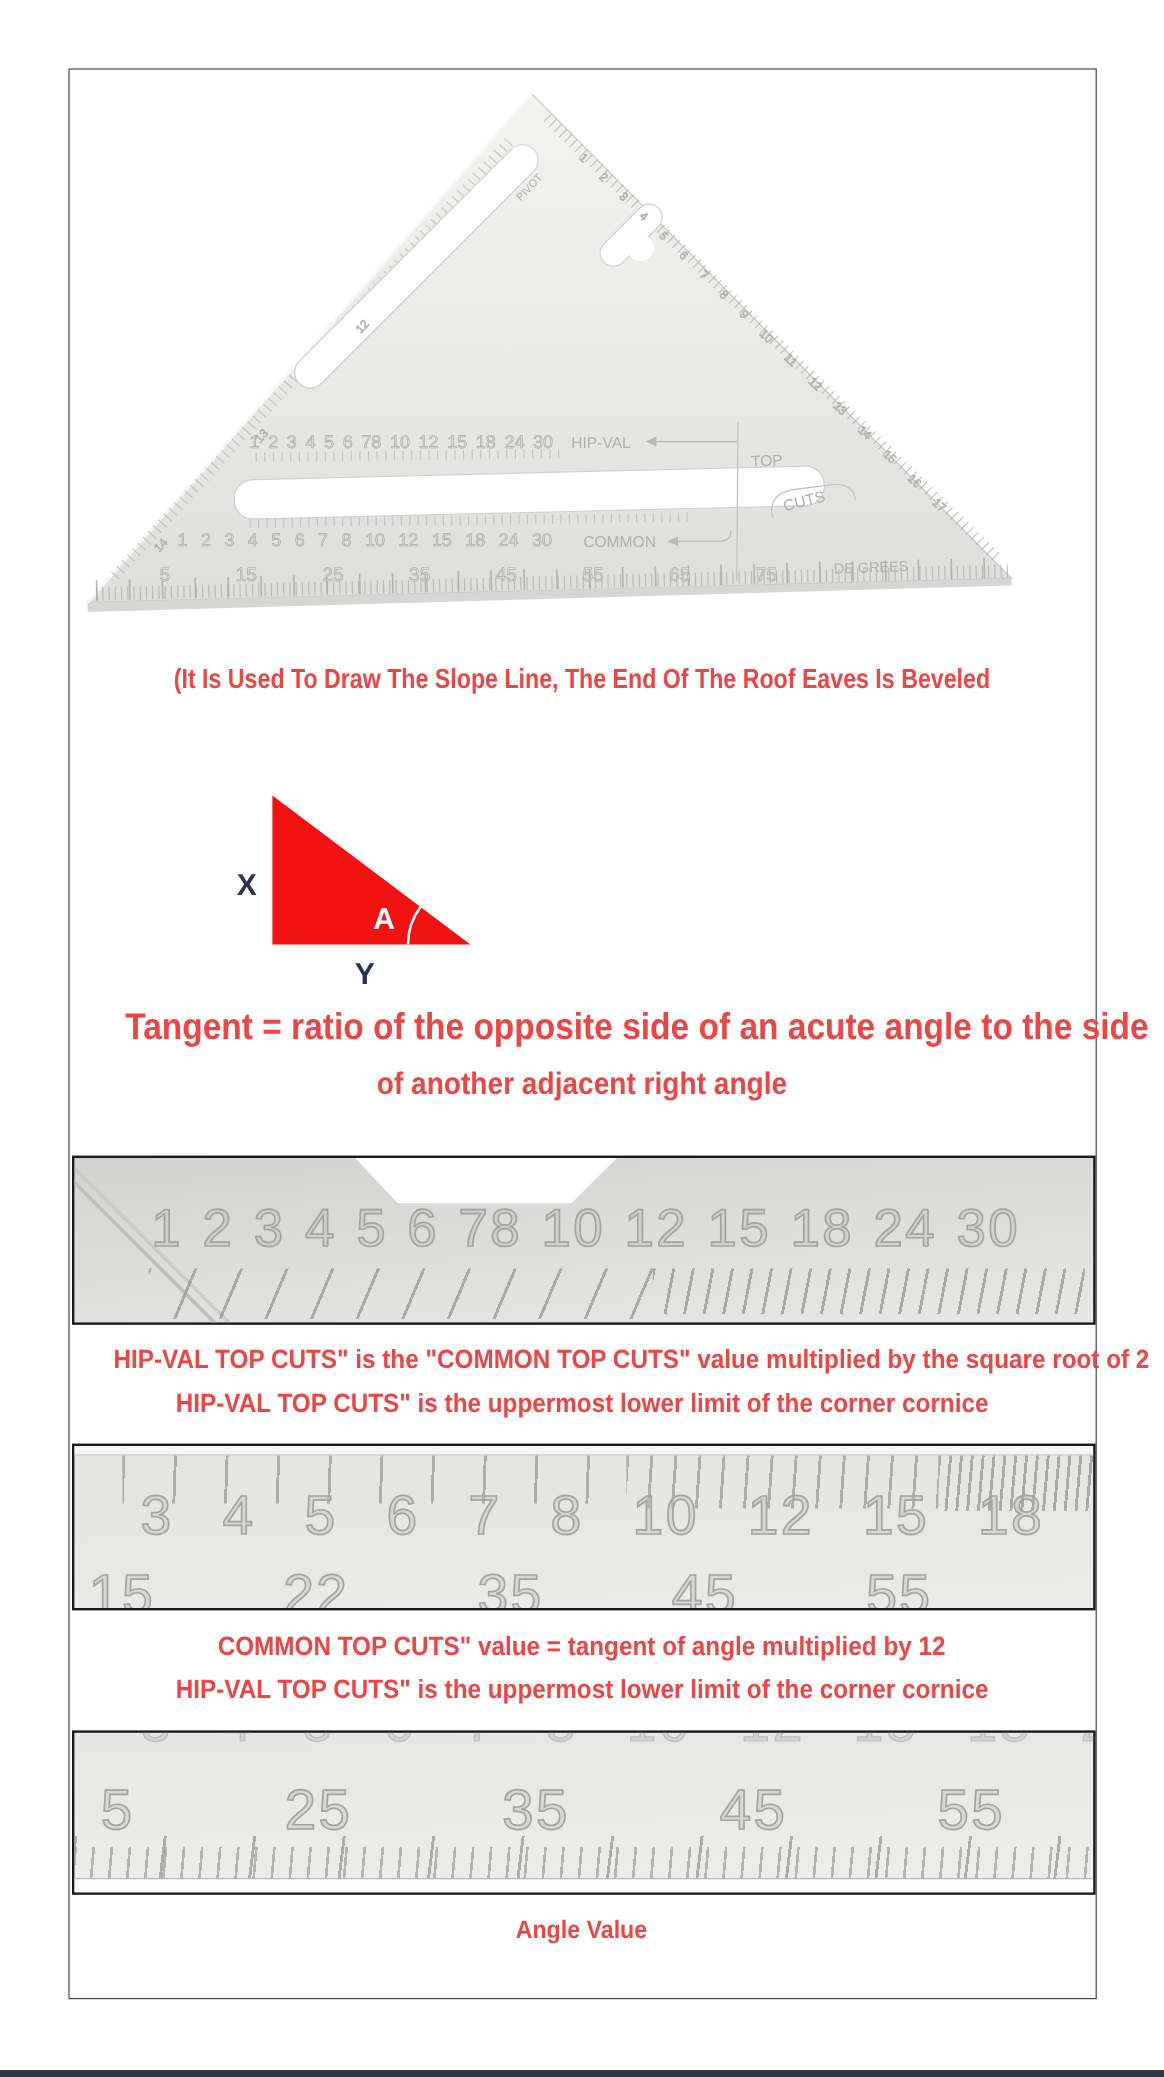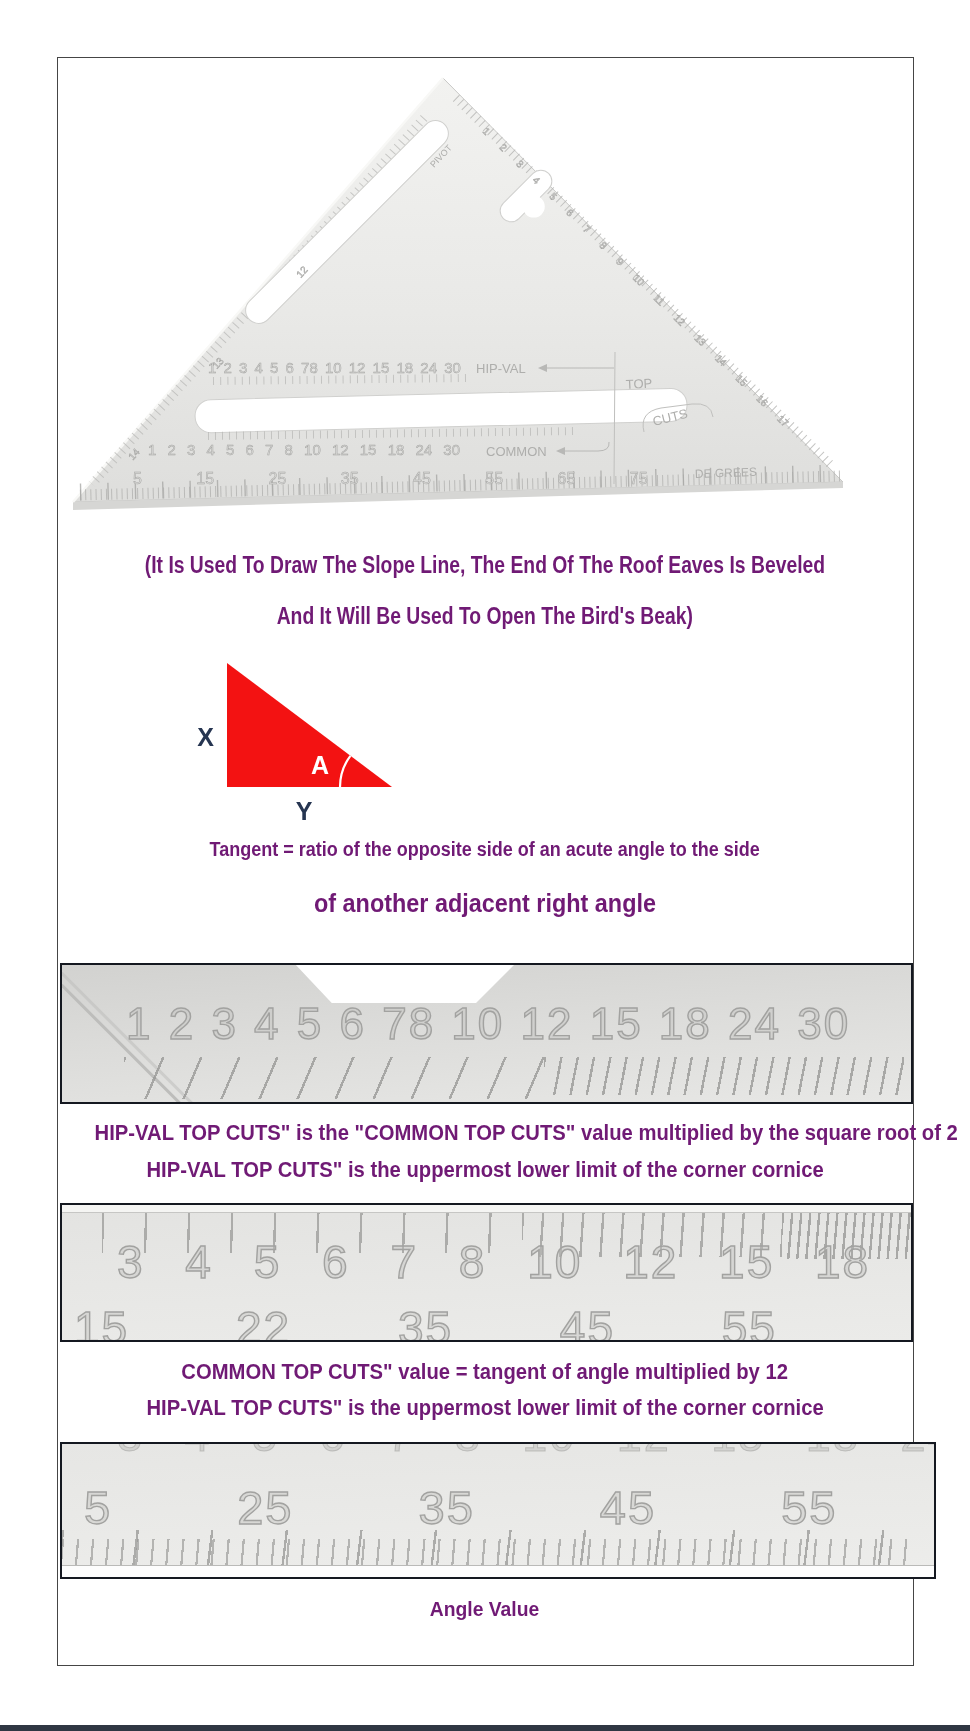--- a/index.html
+++ b/index.html
@@ -2,31 +2,31 @@
 <html><head>
 <meta charset="utf-8">
 <style>
   html,body{margin:0;padding:0;background:#ffffff;}
   .page{position:relative;width:970px;height:1731px;background:#ffffff;overflow:hidden;
         font-family:"Liberation Sans",sans-serif;}
   .frame{position:absolute;left:57px;top:57px;width:855px;height:1607px;
          border:1px solid #454545;background:#ffffff;}
   
   .navy{position:absolute;left:57px;width:856px;text-align:center;font-weight:bold;
-        color:#701a75;white-space:nowrap;}
+        color:#ef4444;white-space:nowrap;}
   .sqz{display:inline-block;transform:scaleX(0.84);transform-origin:50% 50%;}
   .cap{font-size:23px;}
   .note{font-size:22px;}
   .formula{position:absolute;left:370px;top:716px;width:340px;text-align:center;
            font-weight:bold;color:#263551;font-size:25px;white-space:nowrap;}
   
   .crop{position:absolute;left:60px;width:849px;border:2px solid #141820;overflow:hidden;}
   .crop1{top:963px;height:137px;background:linear-gradient(176deg,#d2d2d0,#dcdcda 45%,#e7e7e5);}
   .crop2{top:1203px;height:135px;background:linear-gradient(178deg,#e3e3e1,#ebebe9);}
-  .crop3{top:1442px;height:133px;background:linear-gradient(178deg,#e6e6e4,#ededeb);padding-left:23px;}
+  .crop3{top:1442px;height:133px;background:linear-gradient(178deg,#e6e6e4,#ededeb);}
   .engr{position:absolute;white-space:nowrap;color:rgba(190,190,188,0.40);
         -webkit-text-stroke:1.4px #a2a2a0;letter-spacing:2px;}
   .c1nums{left:64px;top:34px;font-size:44px;word-spacing:2px;}
   .c2top{left:55px;top:30px;font-size:46px;word-spacing:26px;}
   .c2bot{left:12px;top:96px;font-size:46px;word-spacing:92px;}
   .c3main{left:22px;top:36px;font-size:47px;word-spacing:110px;}
   .c3faintwrap{position:absolute;left:55px;top:0;right:0;height:22px;overflow:hidden;}
   .c3faint{position:absolute;left:0;top:-34px;font-size:45px;word-spacing:26px;
            color:rgba(175,175,173,0.35);-webkit-text-stroke:1px rgba(160,160,158,0.55);
            white-space:nowrap;letter-spacing:2px;}
@@ -110,32 +110,30 @@
     <polygon points="498,387 507,383 507,391" fill="#b8b8b6"></polygon>
     <path d="M 586 368 Q 581 348 603 344 L 634 340 Q 653 338 655 353" stroke="#c0c0be" stroke-width="1" fill="none"></path>
     <text class="lbl" font-size="13" x="596" y="362" transform="rotate(-14 596 362)">CUTS</text>
 
     <text class="etch ws50" font-size="16" x="75" y="420">5 15 25 35 45 55 65 75</text>
     <text class="lbl" font-size="12" x="637" y="414" transform="rotate(-2 637 414)">DE GREES</text>
   </svg>
 
   <div class="navy cap" style="top:552px;">
     <span class="sqz">(It Is Used To Draw The Slope Line, The End Of The Roof Eaves Is Beveled</span></div>
-  <div class="navy cap" style="top:603px;">
-    <span class="sqz">And It Will Be Used To Open The Bird's Beak)</span></div>
 
   <svg style="position:absolute;left:180px;top:652px;" width="250" height="175" viewBox="0 0 250 175">
     <polygon points="47,11 47,135 212,135" fill="#f31212"></polygon>
     <path d="M 160 135 A 52 52 0 0 1 170.4 103.8" stroke="#ffffff" stroke-width="2.2" fill="none"></path>
     <text x="34" y="94" text-anchor="end" font-size="25" font-weight="bold" fill="#263551">X</text>
     <text x="124" y="168" text-anchor="middle" font-size="25" font-weight="bold" fill="#263551">Y</text>
     <text x="140" y="122" text-anchor="middle" font-size="25" font-weight="bold" fill="#ffffff">A</text>
   </svg>
 
-  <div class="navy" style="top:838px;font-size:20px;">
+  <div class="navy" style="top:838px;font-size:31px;">
     <span class="sqz" style="transform:scaleX(0.9);">Tangent = ratio of the opposite side of an acute angle to the side</span></div>
   <div class="navy" style="top:888px;font-size:26px;">
     <span class="sqz" style="transform:scaleX(0.9);">of another adjacent right angle</span></div>
 
   <div class="crop crop1">
     <div class="notch"></div>
     <div class="diag" style="left:58px;top:-32px;height:224px;transform:rotate(-45deg);"></div>
     <div class="diag" style="left:74px;top:-28px;height:224px;transform:rotate(-45deg);opacity:.55;"></div>
     <div class="engr c1nums">1 2 3 4 5 6 78 10 12 15 18 24 30</div>
     <div class="ticks tk-slant-sparse" style="left:62px;top:92px;width:420px;height:42px;"></div>

